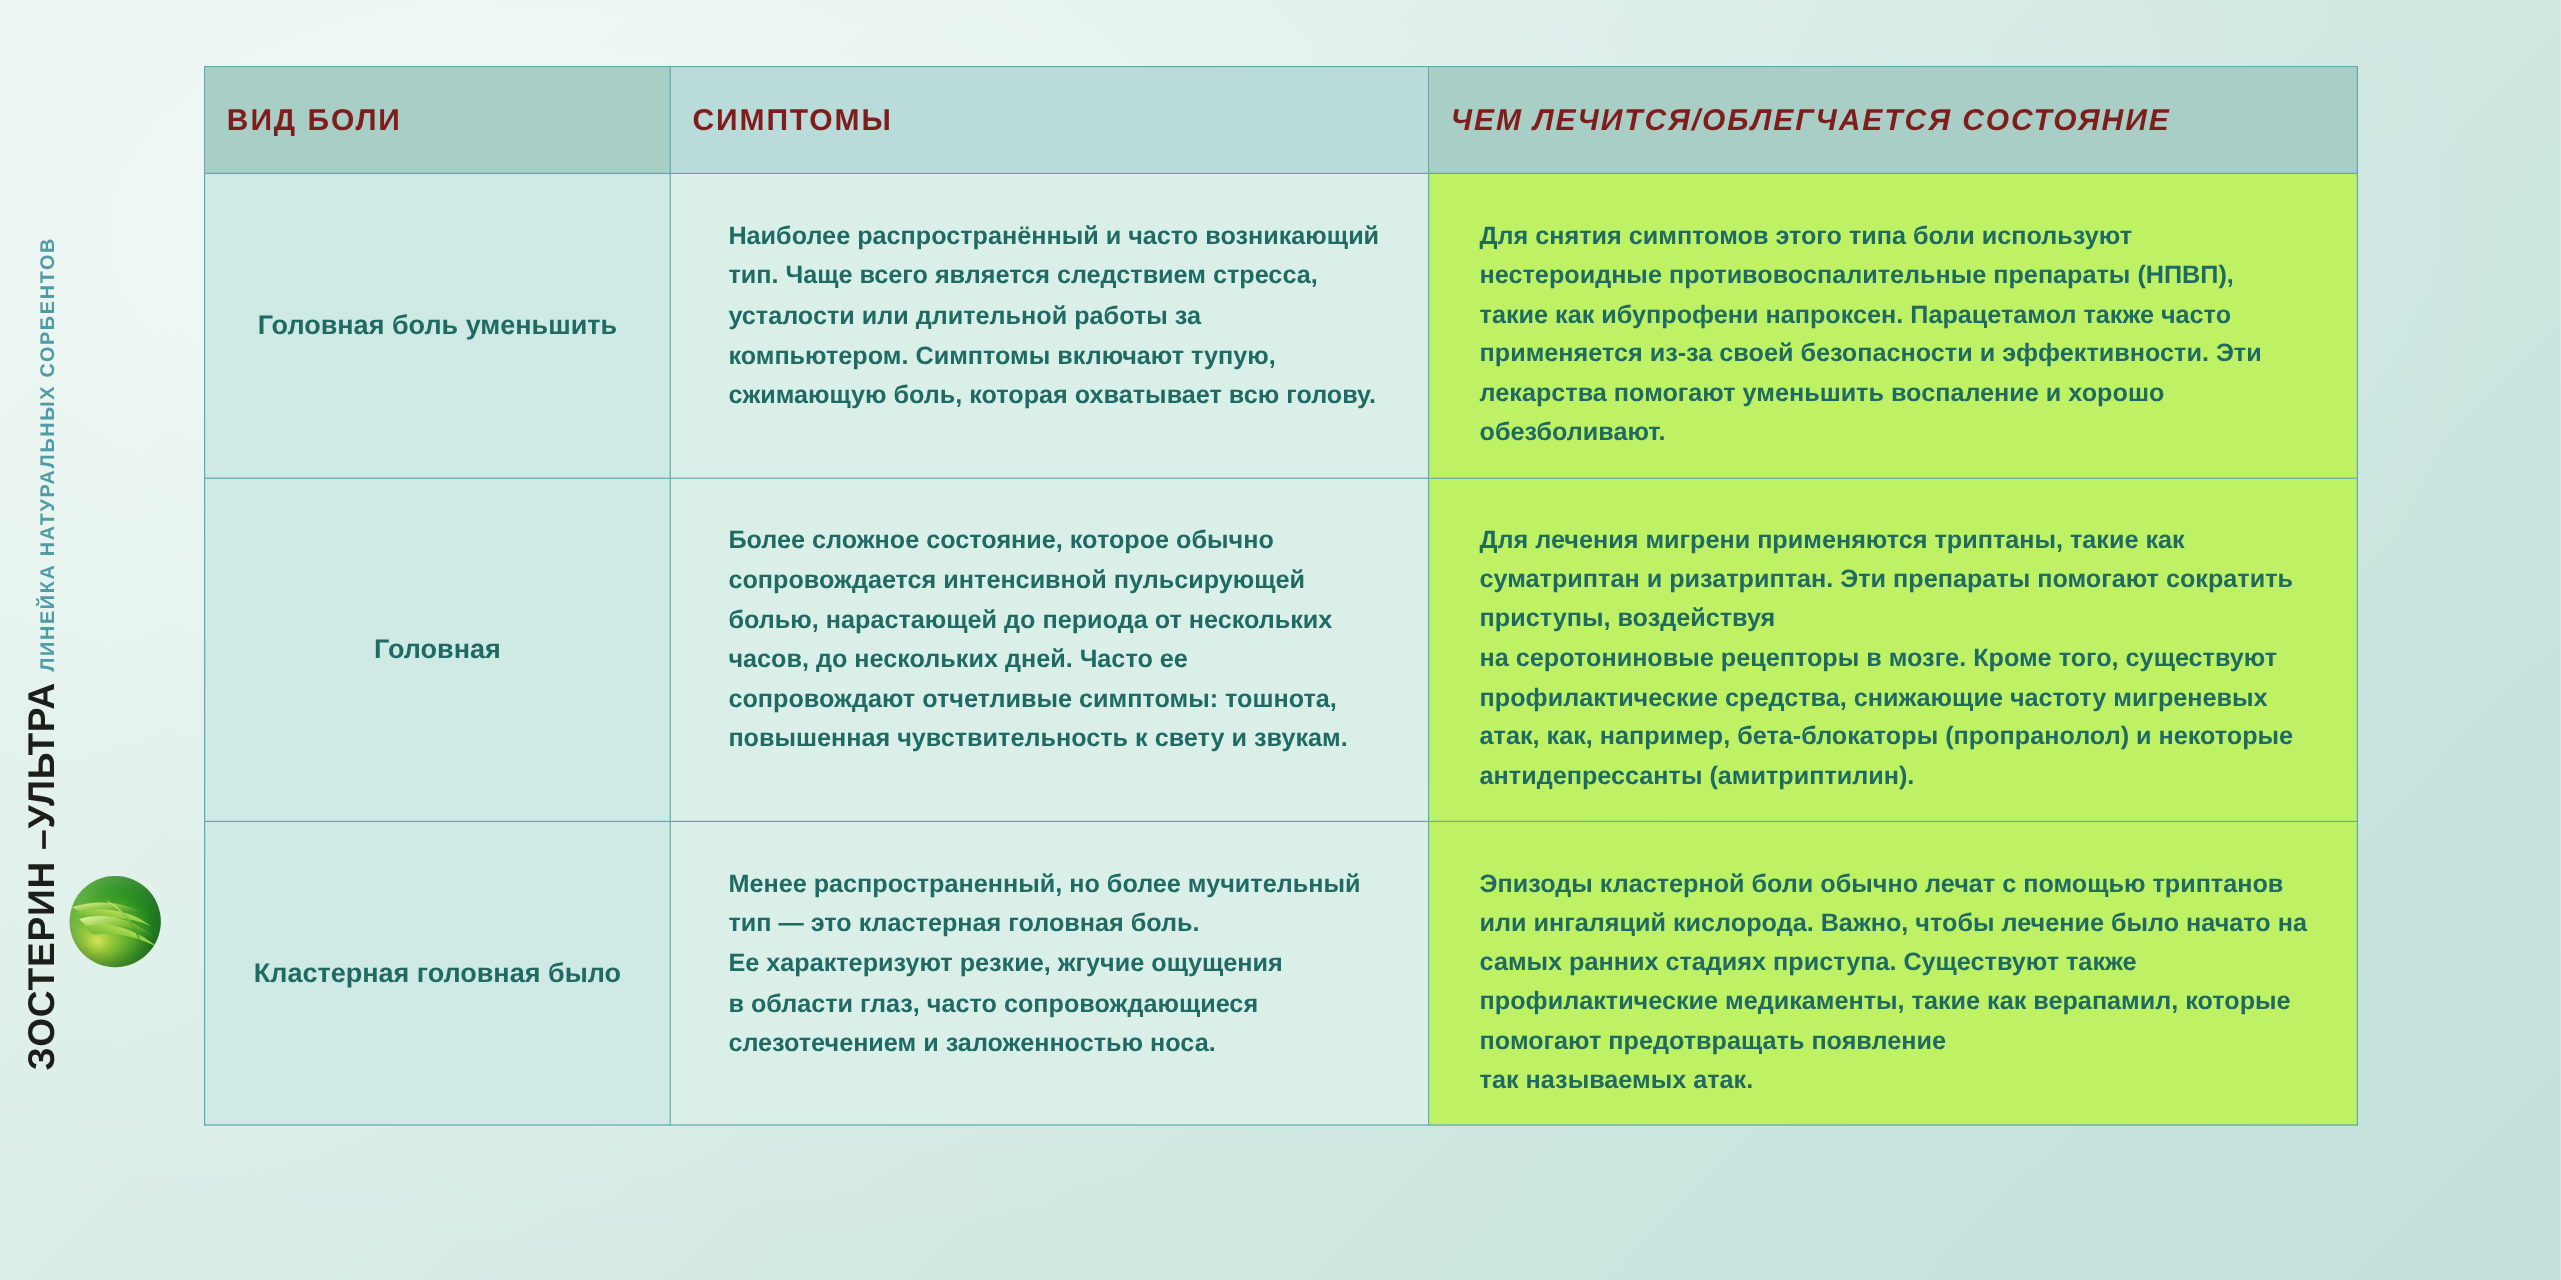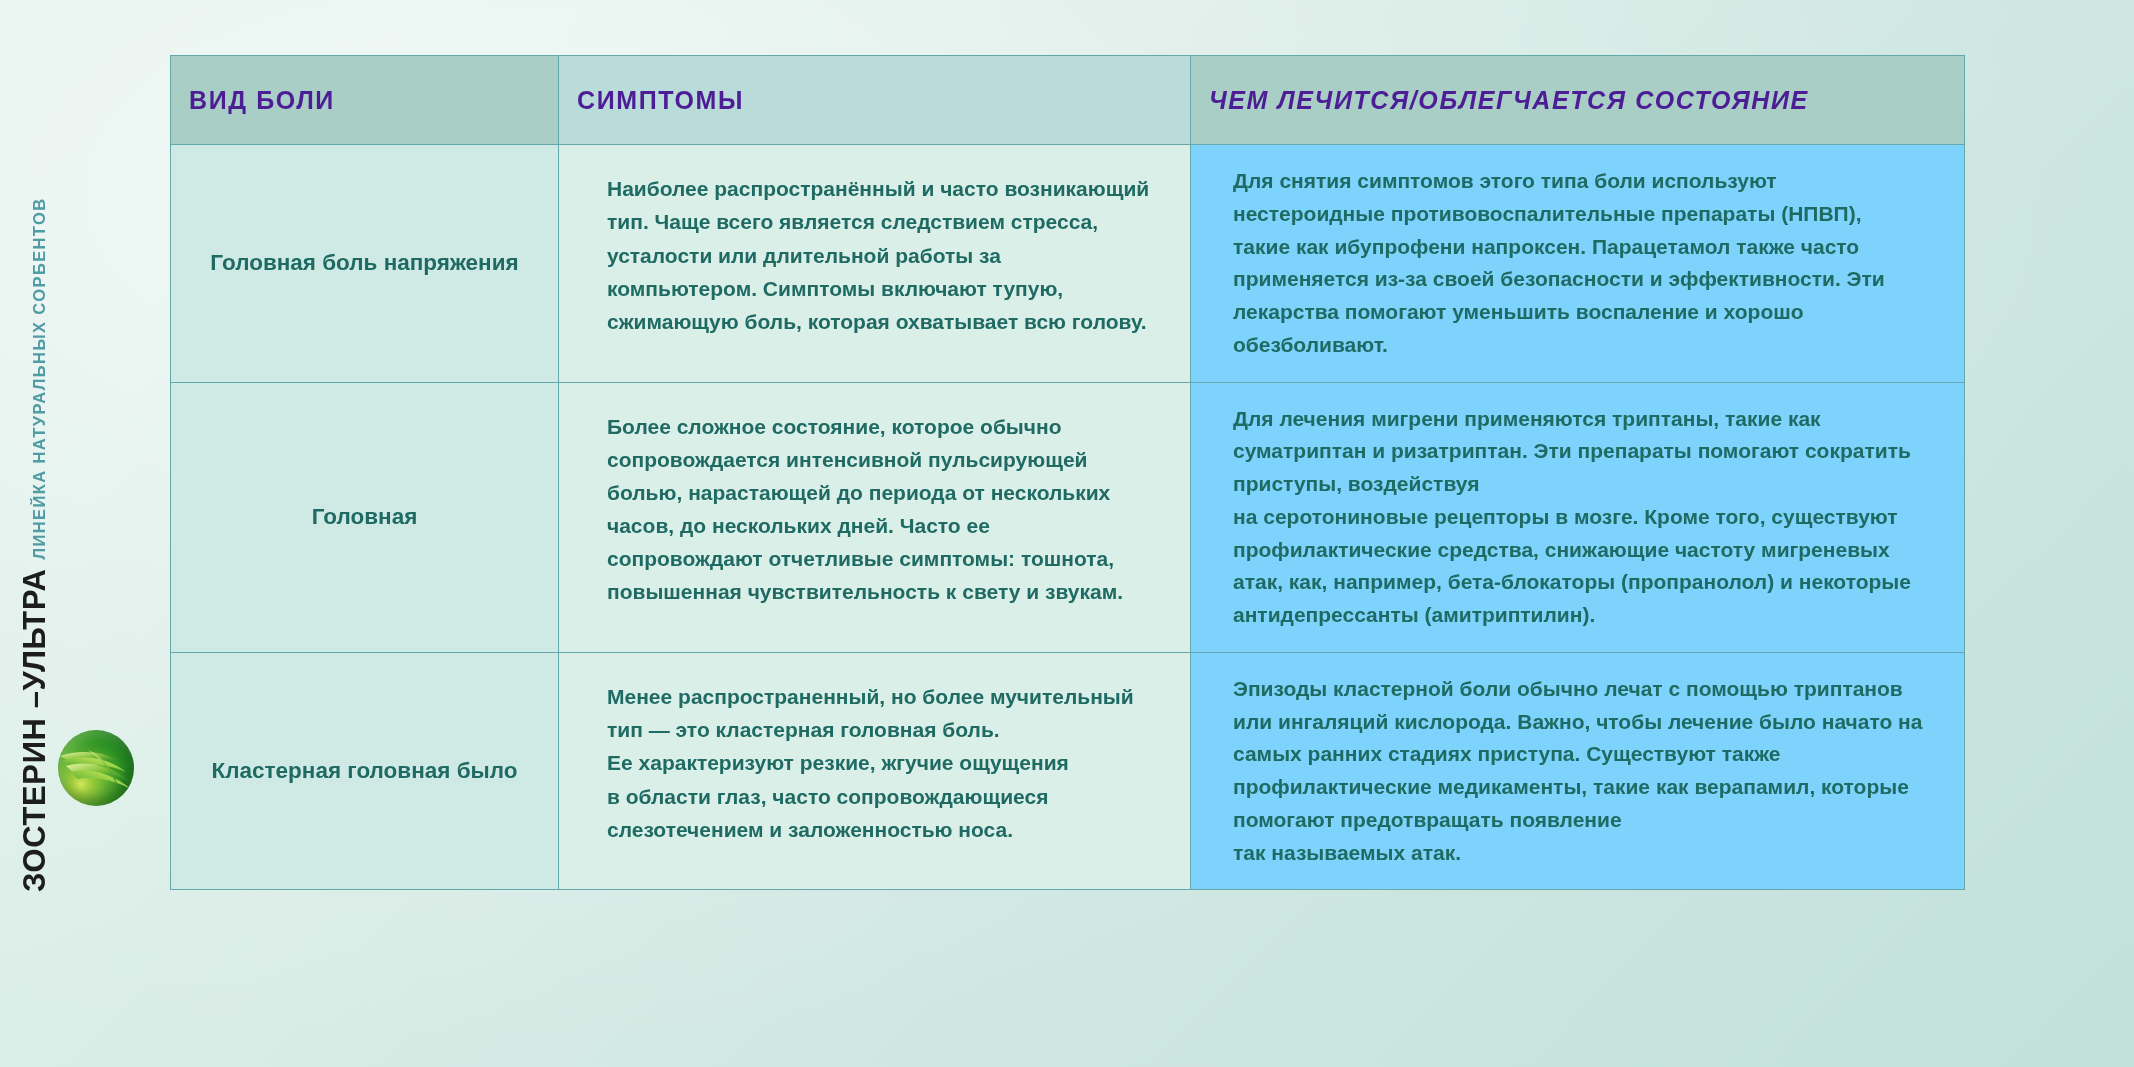--- a/index.html
+++ b/index.html
@@ -107,21 +107,21 @@
   .col-symptom  { width: 632px; }
   .col-treat    { width: 774px; }
 
   
   thead th {
     height: 89px;
     text-align: center;
     font-size: 25px;
     font-weight: 700;
     letter-spacing: 1.6px;
-    color: #4c1d95;
+    color: #7f1d1d;
     padding: 6px 18px;
     line-height: 1.2;
     text-transform: uppercase;
   }
   th.h-type    { background: #a8cec6; }
   th.h-symptom { background: #b9dbd9; margin-top: 37px; }
   th.h-treat   { background: #a8cec6; font-style: italic; }
 
   
   tbody td {
@@ -141,22 +141,22 @@
   td.cell-symptom {
     font-size: 21px;
     line-height: 1.58;
     padding: 4px 40px 20px 48px;
     background: #d9efe8;
   }
 
   td.cell-treat {
     font-size: 21px;
     line-height: 1.56;
-    padding: 20px 40px 20px 42px;
-    background: #7dd3fc;
+    padding: 36px 40px 20px 42px;
+    background: #bef264;
   }
 
   tr.row-1 td { height: 183px; }
   tr.row-2 td { height: 213px; }
   tr.row-3 td { height: 197px; }
 
   .cell-text { white-space: pre-line; }
 </style>
 </head>
 <body>
@@ -205,21 +205,21 @@
   <thead>
     <tr>
       <th class="h-type">ВИД БОЛИ</th>
       <th class="h-symptom">СИМПТОМЫ</th>
       <th class="h-treat">ЧЕМ ЛЕЧИТСЯ/ОБЛЕГЧАЕТСЯ СОСТОЯНИЕ</th>
     </tr>
   </thead>
   <tbody>
 
     <tr class="row-1">
-      <td class="cell-type">Головная боль напряжения</td>
+      <td class="cell-type">Головная боль уменьшить</td>
       <td class="cell-symptom">
         <span class="cell-text">Наиболее распространённый и часто возникающий тип. Чаще всего является следствием стресса, усталости или длительной работы за компьютером. Симптомы включают тупую, сжимающую боль, которая охватывает всю голову.</span>
       </td>
       <td class="cell-treat">
         <span class="cell-text">Для снятия симптомов этого типа боли используют нестероидные противовоспалительные препараты (НПВП), такие как ибупрофени напроксен. Парацетамол также часто применяется из-за своей безопасности и эффективности. Эти лекарства помогают уменьшить воспаление и хорошо обезболивают.</span>
       </td>
     </tr>
 
     <tr class="row-2">
       <td class="cell-type">Головная</td>

